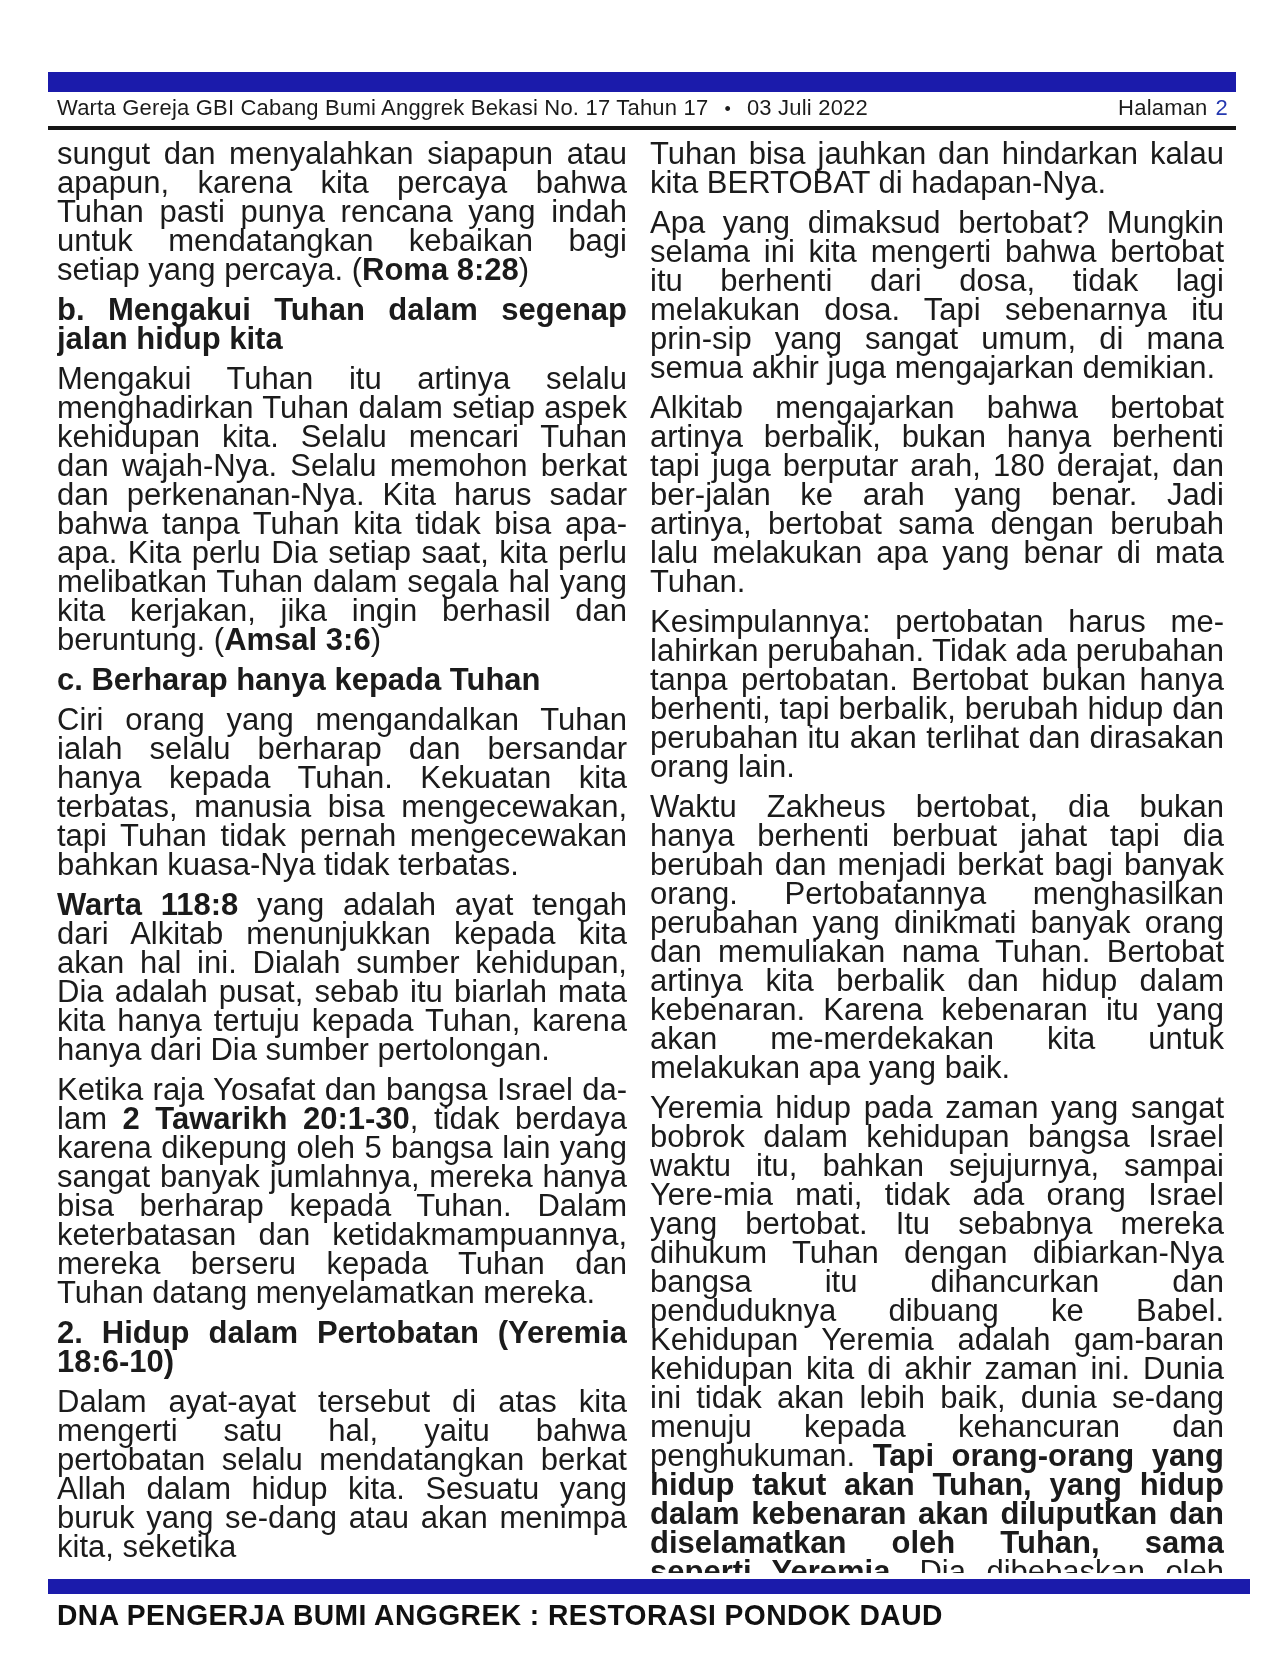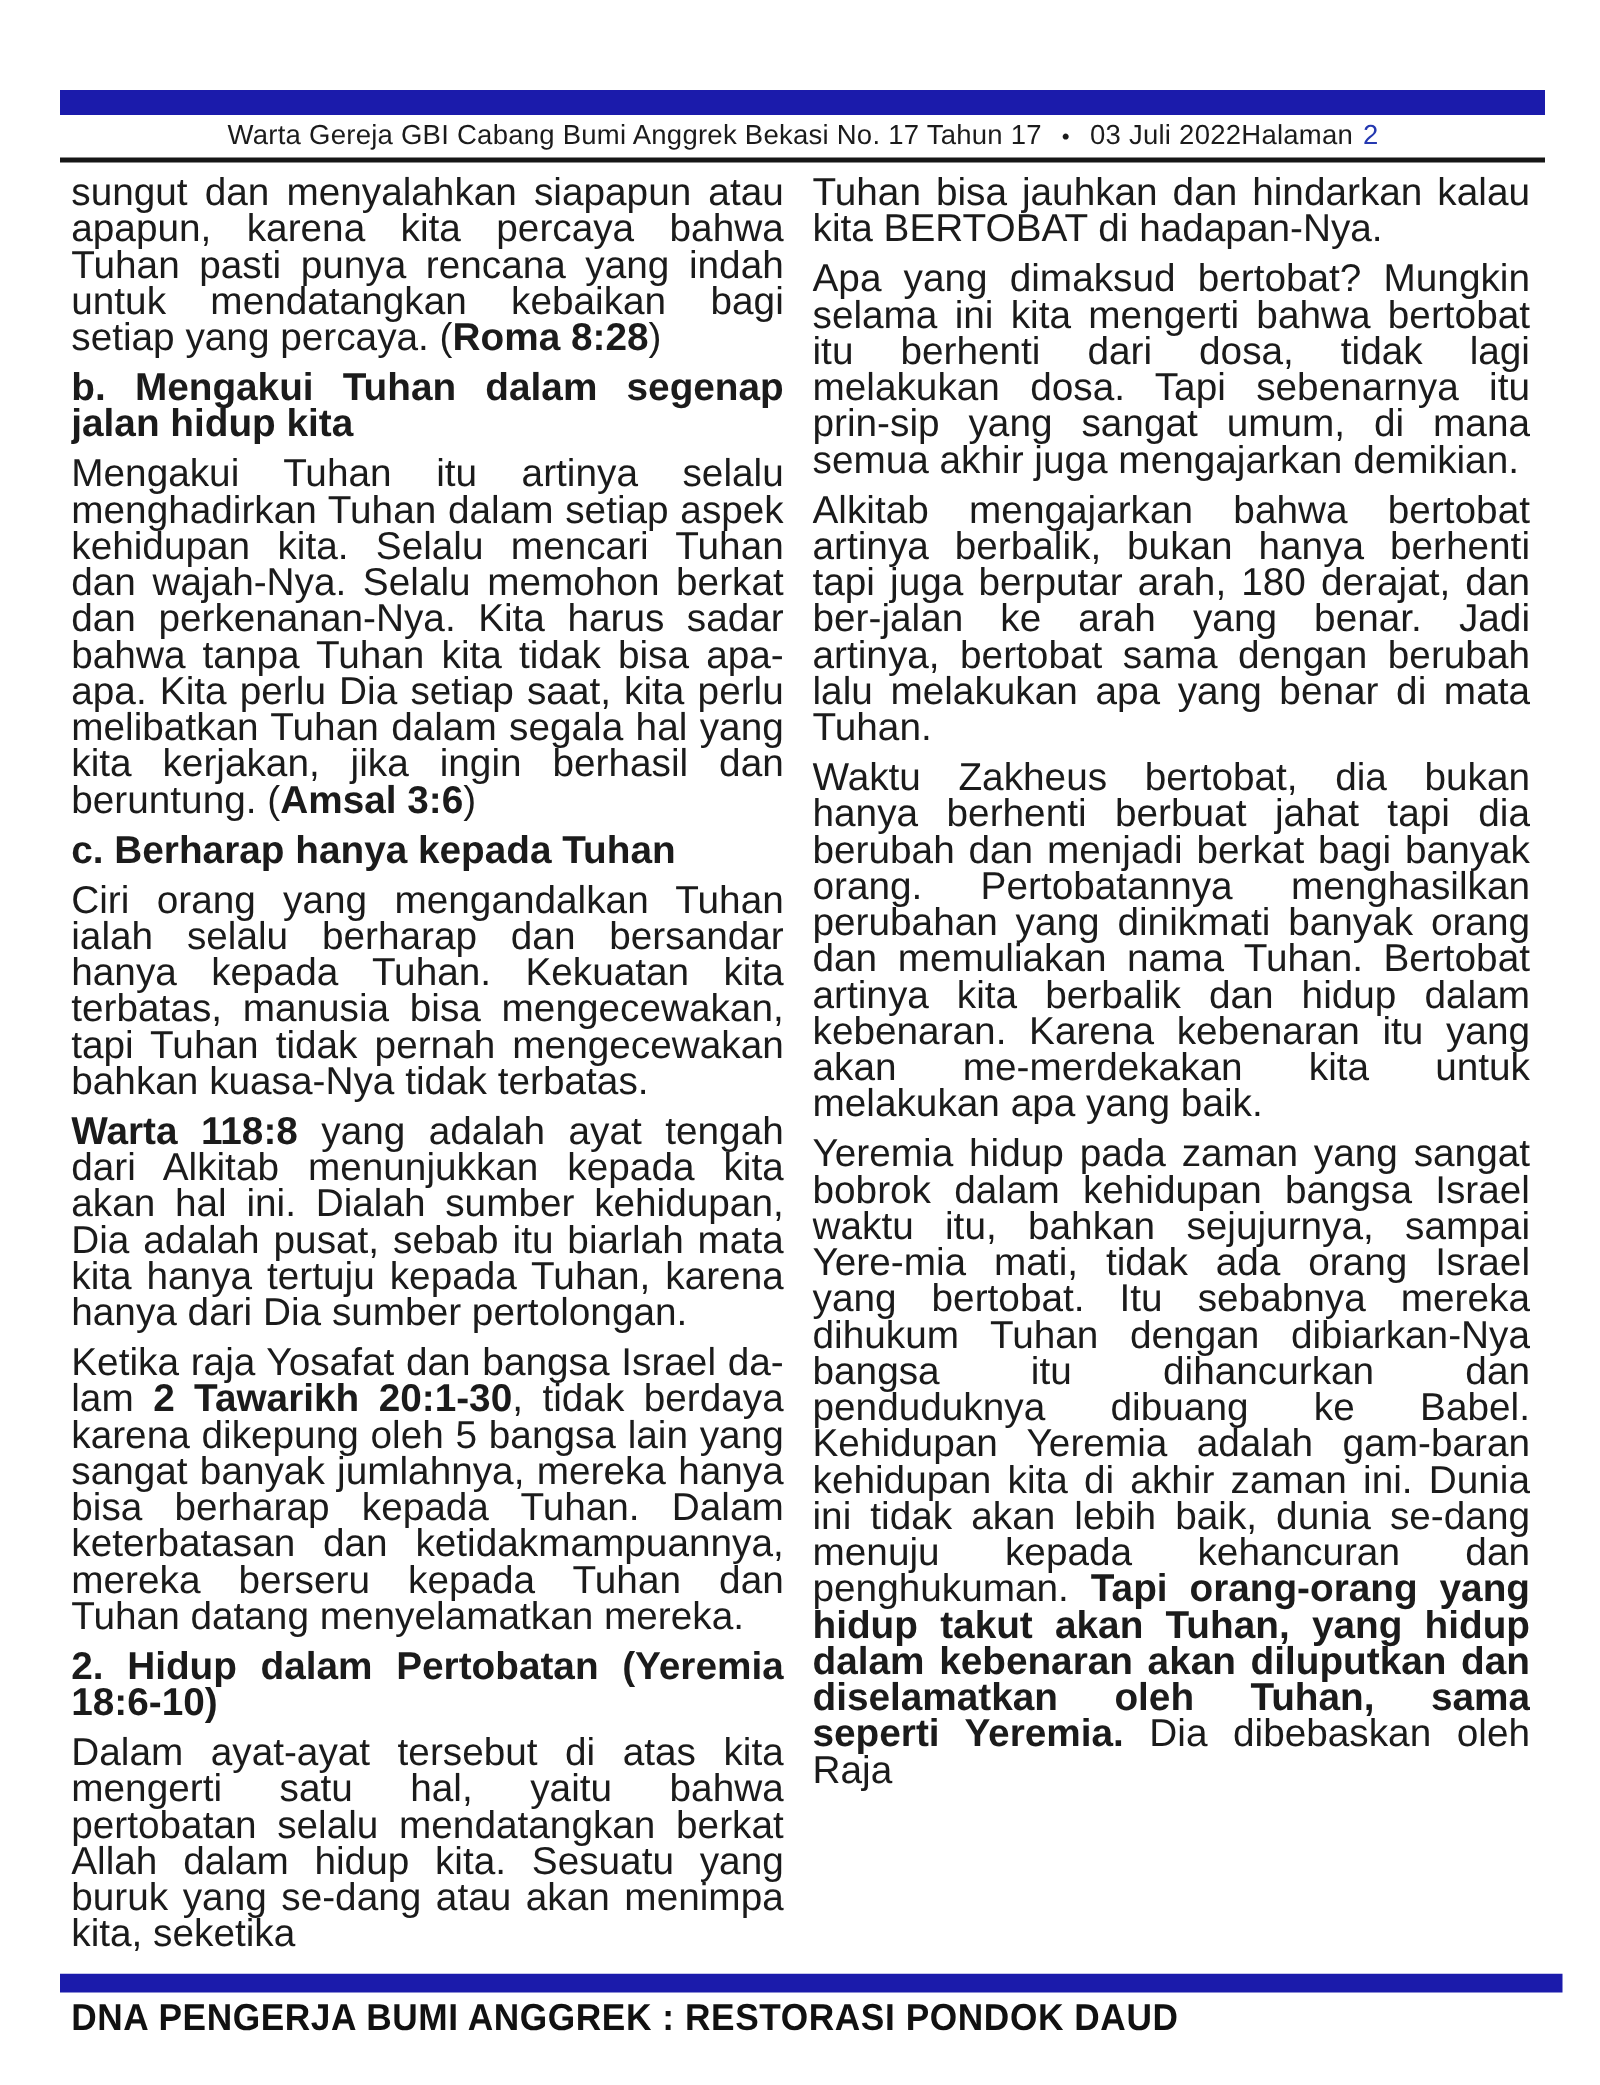--- a/index.html
+++ b/index.html
@@ -10,21 +10,21 @@
     overflow:hidden;
     font-family:"Liberation Sans","DejaVu Sans",sans-serif;
     color:var(--ink,#1b1b1b);
   }
   .topbar{
     position:absolute;top:72px;left:48px;right:44px;height:20px;
     background:var(--accent,#1b1bab);
   }
   .masthead{
     position:absolute;top:95px;left:57px;right:52px;
-    display:flex;align-items:baseline;justify-content:center;
+    display:flex;align-items:baseline;justify-content:space-between;
     font-size:22px;letter-spacing:.2px;white-space:nowrap;
   }
   .masthead .left{display:flex;gap:16px;align-items:baseline;}
   .masthead .bullet{font-size:18px;}
   .pagenum{color:var(--pgnum,#2438b0);margin-left:8px;}
   .head-rule{
     position:absolute;top:126px;left:48px;right:44px;height:0;
     border-top:4px solid #161616;
   }
   .main{
@@ -82,20 +82,21 @@
         <p class="para"><span>Ciri orang yang mengandalkan Tuhan ialah selalu berharap dan bersandar hanya kepada Tuhan. Kekuatan kita terbatas, manusia bisa mengecewakan, tapi Tuhan tidak pernah mengecewakan bahkan kuasa-Nya tidak terbatas.</span></p>
         <p class="para"><span class="b">Warta 118:8</span><span> yang adalah ayat tengah dari Alkitab menunjukkan kepada kita akan hal ini. Dialah sumber kehidupan, Dia adalah pusat, sebab itu biarlah mata kita hanya tertuju kepada Tuhan, karena hanya dari Dia sumber pertolongan.</span></p>
         <p class="para"><span>Ketika raja Yosafat dan bangsa Israel da-lam </span><span class="b">2 Tawarikh 20:1-30</span><span>, tidak berdaya karena dikepung oleh 5 bangsa lain yang sangat banyak jumlahnya, mereka hanya bisa berharap kepada Tuhan. Dalam keterbatasan dan ketidakmampuannya, mereka berseru kepada Tuhan dan Tuhan datang menyelamatkan mereka.</span></p>
         <p class="heading"><span>2. Hidup dalam Pertobatan (Yeremia 18:6-10)</span></p>
         <p class="para"><span>Dalam ayat-ayat tersebut di atas kita mengerti satu hal, yaitu bahwa pertobatan selalu mendatangkan berkat Allah dalam hidup kita. Sesuatu yang buruk yang se-dang atau akan menimpa kita, seketika</span></p>
       </div>
     <div class="col right">
         <p class="para"><span>Tuhan bisa jauhkan dan hindarkan kalau kita BERTOBAT di hadapan-Nya.</span></p>
         <p class="para"><span>Apa yang dimaksud bertobat? Mungkin selama ini kita mengerti bahwa bertobat itu berhenti dari dosa, tidak lagi melakukan dosa. Tapi sebenarnya itu prin-sip yang sangat umum, di mana semua akhir juga mengajarkan demikian.</span></p>
         <p class="para"><span>Alkitab mengajarkan bahwa bertobat artinya berbalik, bukan hanya berhenti tapi juga berputar arah, 180 derajat, dan ber-jalan ke arah yang benar. Jadi artinya, bertobat sama dengan berubah lalu melakukan apa yang benar di mata Tuhan.</span></p>
+        <p class="para"><span>Kesimpulannya: pertobatan harus me-lahirkan perubahan. Tidak ada perubahan tanpa pertobatan. Bertobat bukan hanya berhenti, tapi berbalik, berubah hidup dan perubahan itu akan terlihat dan dirasakan orang lain.</span></p>
         <p class="para"><span>Waktu Zakheus bertobat, dia bukan hanya berhenti berbuat jahat tapi dia berubah dan menjadi berkat bagi banyak orang. Pertobatannya menghasilkan perubahan yang dinikmati banyak orang dan memuliakan nama Tuhan. Bertobat artinya kita berbalik dan hidup dalam kebenaran. Karena kebenaran itu yang akan me-merdekakan kita untuk melakukan apa yang baik.</span></p>
         <p class="para"><span>Yeremia hidup pada zaman yang sangat bobrok dalam kehidupan bangsa Israel waktu itu, bahkan sejujurnya, sampai Yere-mia mati, tidak ada orang Israel yang bertobat. Itu sebabnya mereka dihukum Tuhan dengan dibiarkan-Nya bangsa itu dihancurkan dan penduduknya dibuang ke Babel. Kehidupan Yeremia adalah gam-baran kehidupan kita di akhir zaman ini. Dunia ini tidak akan lebih baik, dunia se-dang menuju kepada kehancuran dan penghukuman. </span><span class="b">Tapi orang-orang yang hidup takut akan Tuhan, yang hidup dalam kebenaran akan diluputkan dan diselamatkan oleh Tuhan, sama seperti Yeremia.</span><span> Dia dibebaskan oleh Raja</span></p>
       </div>
   </div>
 
   <div class="footer-bar"></div>
   <div class="footer-text">DNA PENGERJA BUMI ANGGREK : RESTORASI PONDOK DAUD</div>
 
 </div>
 

